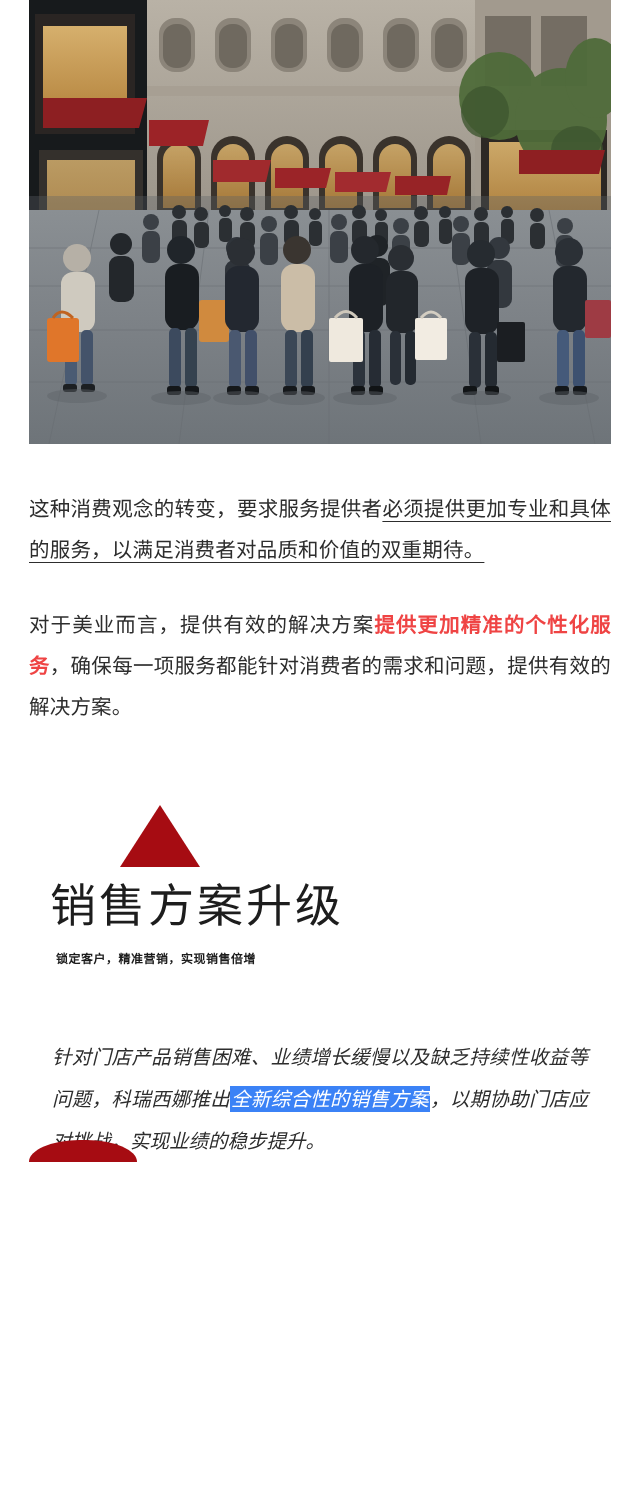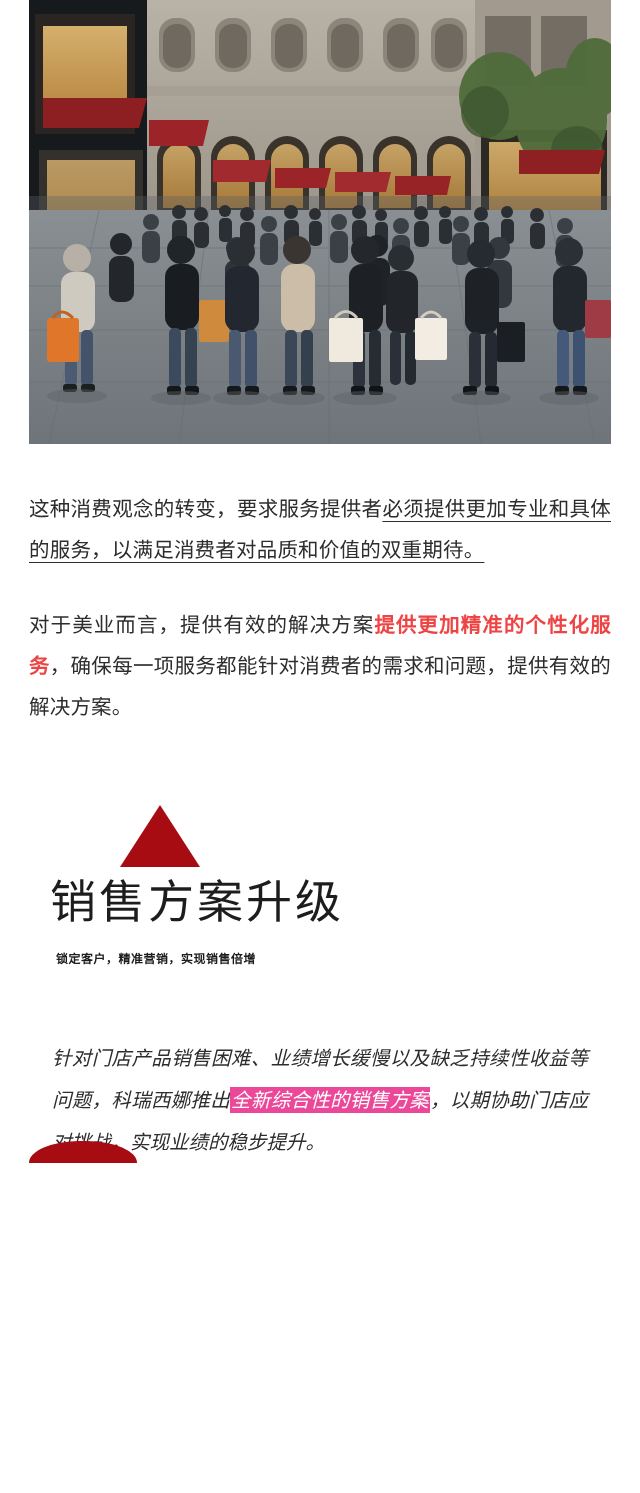--- a/index.html
+++ b/index.html
@@ -53,21 +53,20 @@
   }
   .red-bold {
     color: #ef4444;
     font-weight: bold;
   }
 
   
   .section {
     margin-top: 78px;
     padding-left: 50px;
-    font-family: Liberation Mono, monospace;
   }
   .triangle {
     width: 0;
     height: 0;
     border-left: 40px solid transparent;
     border-right: 40px solid transparent;
     border-bottom: 62px solid #a60c12;
     margin-left: 70px;
     margin-bottom: 10px;
   }
@@ -93,21 +92,21 @@
   }
   p.note {
     margin: 0;
     font-size: 19.5px;
     line-height: 42px;
     font-style: italic;
     color: #2d2d2d;
     text-align: justify;
   }
   .hl {
-    background: #ec4899;
+    background: #3b82f6;
     color: #ffffff;
     padding: 2px 1px;
     font-style: italic;
   }
 
   
   .bottom-shape {
     position: absolute;
     left: 29px;
     bottom: 0;

